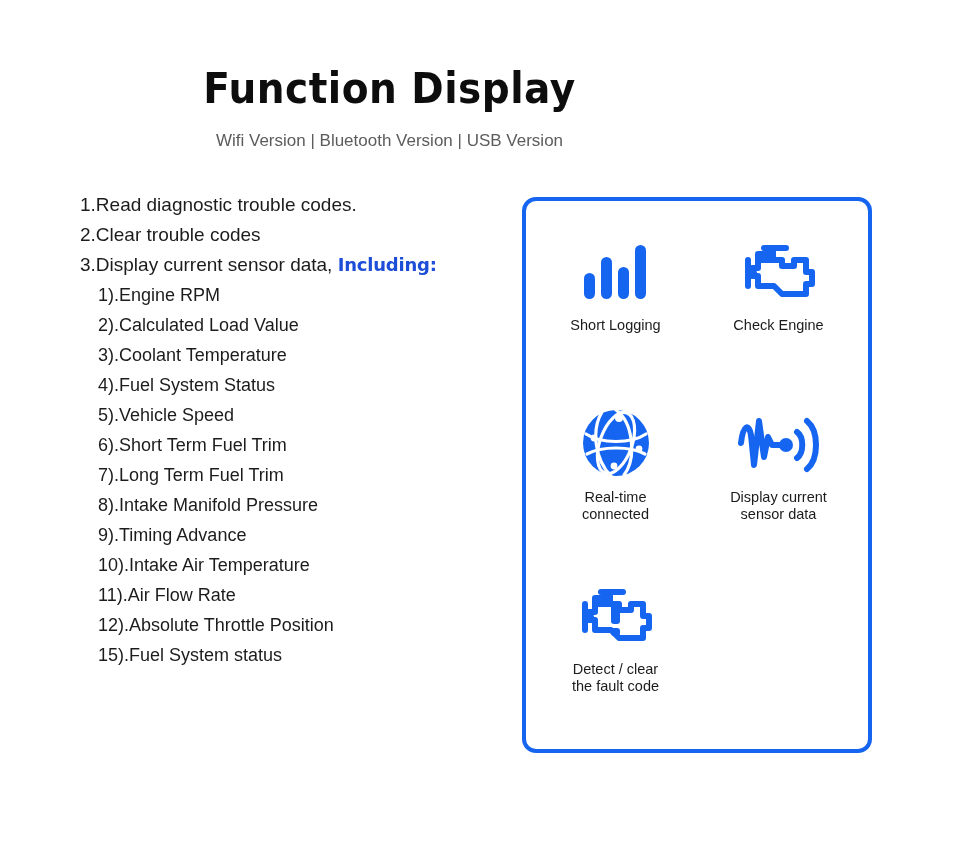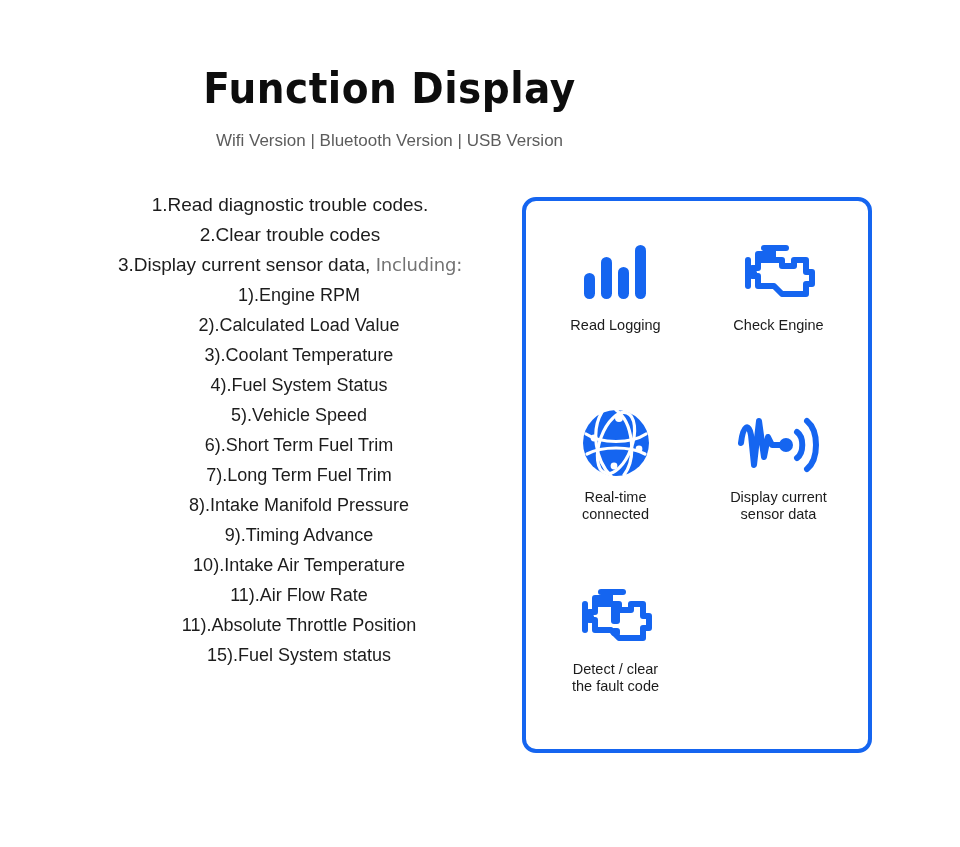--- a/index.html
+++ b/index.html
@@ -47,30 +47,29 @@
     position: absolute;
     left: 80px;
     top: 190px;
     width: 420px;
   }
   .list-item {
     font-size: 19px;
     line-height: 30px;
     color: #1c1c1c;
     white-space: nowrap;
-    text-align: center;
   }
   .list-item.sub {
     padding-left: 18px;
     font-size: 18px;
     line-height: 30px;
   }
   .emphasis {
-    color: #737373;
-    font-weight: normal;
+    color: #1d4ed8;
+    font-weight: bold;
     font-family: "DejaVu Sans", sans-serif;
     font-size: 18px;
     letter-spacing: -0.2px;
   }
 
   
   .icon-panel {
     position: absolute;
     left: 522px;
     top: 197px;
@@ -131,37 +130,37 @@
   <div class="list-item sub">2).Calculated Load Value</div>
   <div class="list-item sub">3).Coolant Temperature</div>
   <div class="list-item sub">4).Fuel System Status</div>
   <div class="list-item sub">5).Vehicle Speed</div>
   <div class="list-item sub">6).Short Term Fuel Trim</div>
   <div class="list-item sub">7).Long Term Fuel Trim</div>
   <div class="list-item sub">8).Intake Manifold Pressure</div>
   <div class="list-item sub">9).Timing Advance</div>
   <div class="list-item sub">10).Intake Air Temperature</div>
   <div class="list-item sub">11).Air Flow Rate</div>
-  <div class="list-item sub">11).Absolute Throttle Position</div>
+  <div class="list-item sub">12).Absolute Throttle Position</div>
   <div class="list-item sub">15).Fuel System status</div>
 </div>
 
 <div class="icon-panel">
   <div class="icon-grid">
 
     <div class="icon-cell">
       <div class="icon-art">
         <svg width="72" height="60" viewBox="0 0 72 60" aria-hidden="true">
           <rect x="4" y="32" width="11" height="26" rx="5.5" fill="#1565f0"></rect>
           <rect x="21" y="16" width="11" height="42" rx="5.5" fill="#1565f0"></rect>
           <rect x="38" y="26" width="11" height="32" rx="5.5" fill="#1565f0"></rect>
           <rect x="55" y="4" width="11" height="54" rx="5.5" fill="#1565f0"></rect>
         </svg>
       </div>
-      <div class="icon-label">Read Logging</div>
+      <div class="icon-label">Short Logging</div>
     </div>
 
     <div class="icon-cell">
       <div class="icon-art">
         <svg width="78" height="62" viewBox="0 0 78 62" aria-hidden="true">
           <g fill="none" stroke="#1565f0" stroke-width="6" stroke-linejoin="round" stroke-linecap="round">
             <path d="M18 20 L18 14 L33 14 L33 8 M33 14 L33 20"></path>
             <path d="M24 8 L46 8"></path>
             <path d="M18 20 L42 20 L42 26 L54 26 L54 20 L66 20 L66 32 L72 32 L72 44 L66 44 L66 54 L42 54 L34 46 L18 46 L18 36 L12 36 L12 28 L18 28 Z"></path>
             <path d="M8 20 L8 46"></path>

